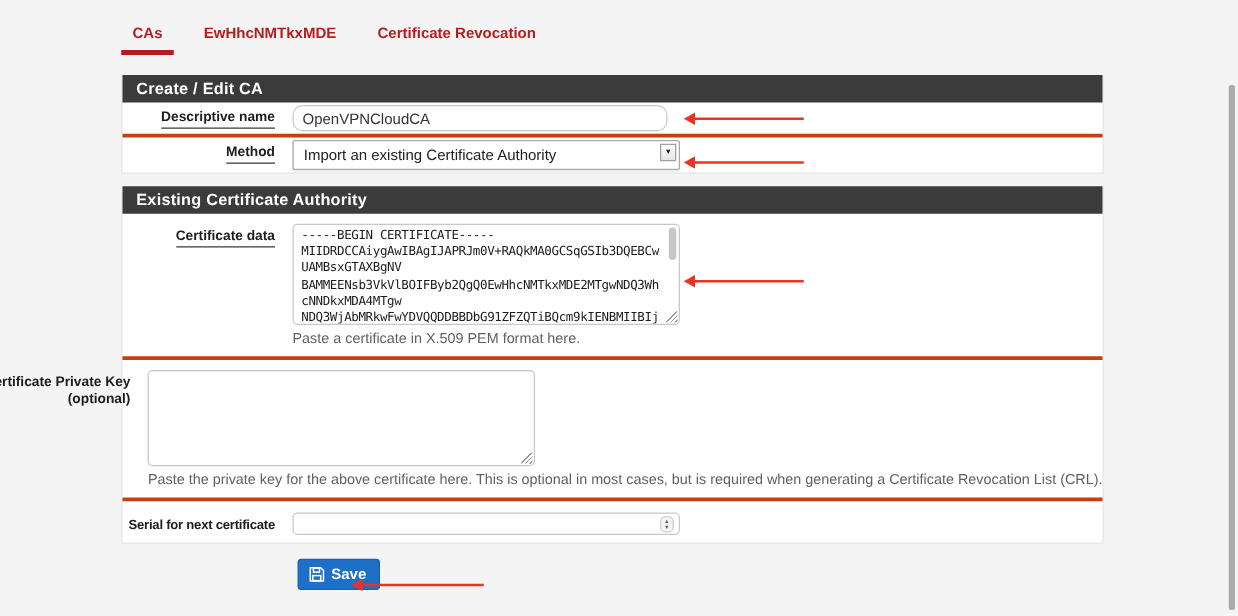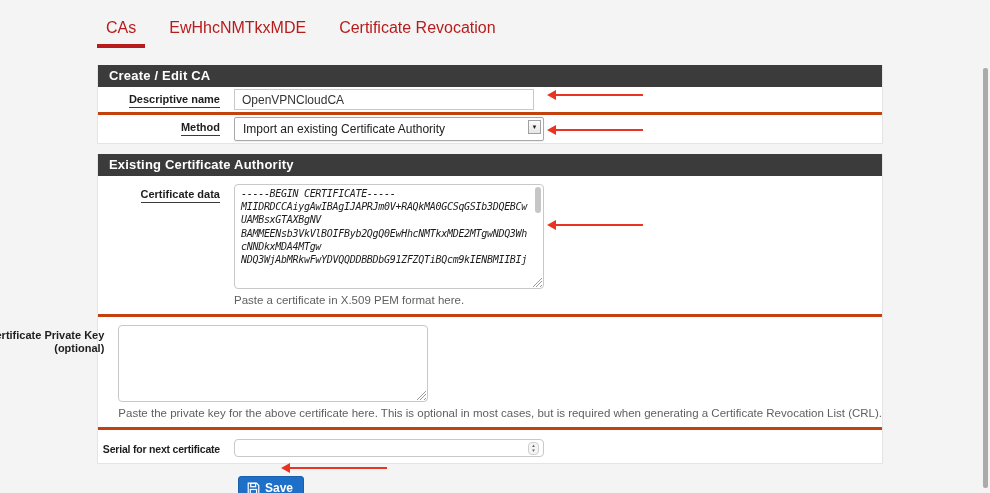--- a/index.html
+++ b/index.html
@@ -3,45 +3,45 @@
 <meta charset="utf-8">
 <style>
   * { margin:0; padding:0; box-sizing:border-box; }
   html,body { background:#f4f4f5; }
   body { font-family:"Liberation Sans", sans-serif; }
   .page { position:relative; width:990px; height:493px; background:#f4f4f5; overflow:hidden; }
   .content { position:absolute; left:97px; top:0; width:786px; }
 
   
   .tabs { display:flex; padding-top:19px; height:45px; align-items:flex-start; }
-  .tab { color:#b71c1c; font-size:16px; font-weight:normal; padding:0 9px 7px 9px; cursor:pointer; }
+  .tab { color:#b71c1c; font-size:12px; font-weight:bold; padding:0 9px 7px 9px; cursor:pointer; }
   .tab.active { border-bottom:4px solid #b71c1c; }
   .tab + .tab { margin-left:15px; }
 
   
-  .panel { background:#fff; border:1px solid #e4e4e4; border-top:none; margin-top:20px; }
+  .panel { background:#fff; border:1px solid #e4e4e4; border-top:none; margin-top:15px; }
   .panel.second { margin-top:10px; }
   .panel-header { background:#3b3b3b; color:#fff; font-weight:bold; font-size:13px; padding:3px 11px 4px 11px; letter-spacing:.2px; }
   .row { display:flex; padding:2px 0; }
   .row + .row { border-top:3px solid #c2410c; }
   .row.tall { padding:8px 0;justify-content:flex-end; }
   .row.serial { padding:9px 0 6px 0;justify-content:space-between; }
   .lbl { width:122px; display:flex; flex-direction:column; align-items:flex-end; padding-top:4px; flex-shrink:0; }
   .lbl span { font-size:11px; font-weight:bold; color:#1d1d1d; white-space:nowrap; line-height:13px; }
   .lbl span.u { border-bottom:1px solid #3a3a3a; padding-bottom:1px; }
   .lbl span.tight { font-size:10.5px; letter-spacing:-0.2px; }
   .ctl { margin-left:14px; flex:1; }
 
-  input.text { width:300px; height:21px; border:1px solid #c8c8c8; border-radius:0; font-family:"Liberation Sans",sans-serif; font-size:12px; color:#333; padding:0 7px; background:#fff; outline:none; }
+  input.text { width:300px; height:21px; border:1px solid #c8c8c8; border-radius:8px; font-family:"Liberation Sans",sans-serif; font-size:12px; color:#333; padding:0 7px; background:#fff; outline:none; }
 
   .select { position:relative; width:310px; height:24px; border:1px solid #a9a9a9; border-radius:2px; background:#fff; display:flex; align-items:center; font-size:12px; color:#222; padding-left:8px; box-shadow:0 1px 1px rgba(0,0,0,.08); cursor:pointer; }
   .select-btn { position:absolute; right:2px; top:2px; width:13px; height:14px; border:1px solid #a0a0a0; background:linear-gradient(#fcfcfc,#e6e6e6); display:flex; align-items:center; justify-content:center; font-size:6px; color:#222; }
 
   .ta { position:relative; width:310px; border:1px solid #c8c8c8; border-radius:4px; background:#fff; overflow:hidden; }
-  .ta.cert { height:105px;font-style:italic; }
+  .ta.cert { height:81px; }
   .ta.key { height:77px; }
   .ta-text { font-family:"DejaVu Sans Mono","Liberation Mono",monospace; font-size:10px; letter-spacing:-0.3px; line-height:13.2px; color:#1c1c1c; white-space:pre; padding:2px 6px; }
   .ta-scrollthumb { position:absolute; top:2px; right:2px; width:6px; height:26px; background:#c6c6c6; border-radius:3px; }
   .ta-resize { position:absolute; right:1px; bottom:1px; width:9px; height:9px; background:
       linear-gradient(135deg, transparent 0 45%, #999 45% 52%, transparent 52% 65%, #999 65% 72%, transparent 72% 85%, #999 85% 92%, transparent 92%); cursor:nwse-resize; }
 
   .helper { margin-top:5px; font-size:11.5px; color:#5f5f5f; white-space:nowrap; }
 
   .num { position:relative; width:310px; height:18px; border:1px solid #c8c8c8; border-radius:4px; background:#fff; }
   .spinner { position:absolute; right:4px; top:2px; width:11px; height:13px; border:1px solid #cfcfcf; border-radius:4px; background:#f4f4f4; display:flex; flex-direction:column; align-items:center; justify-content:center; line-height:4px; cursor:pointer; }

